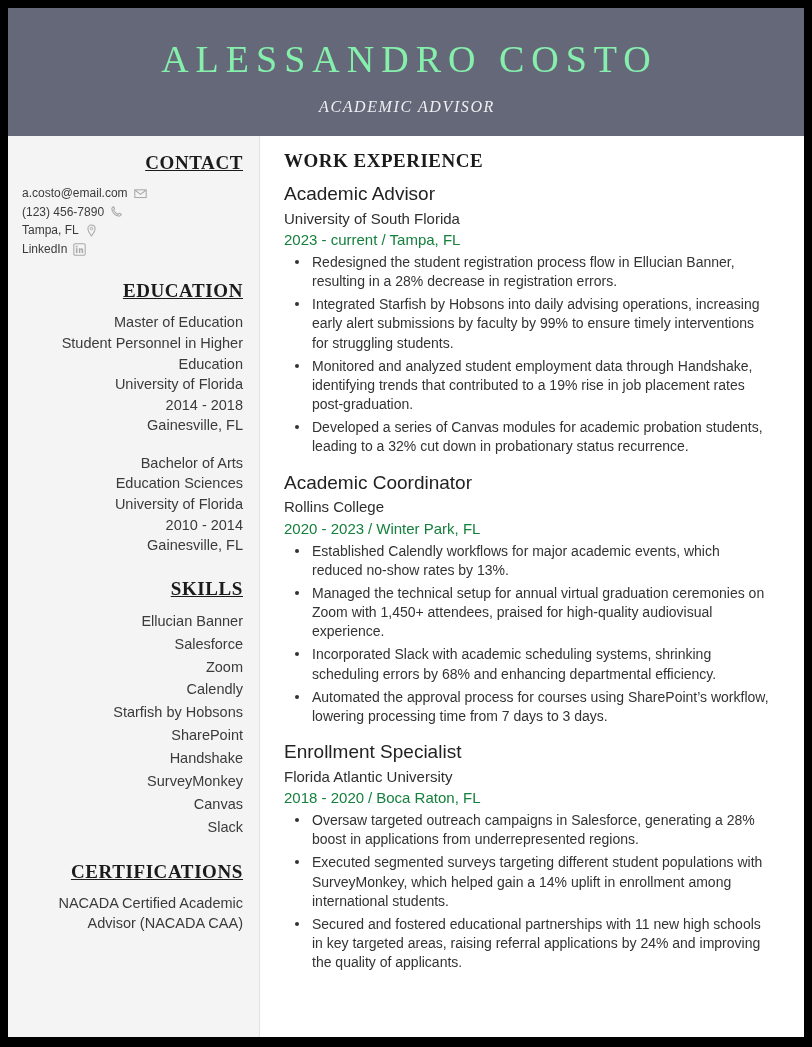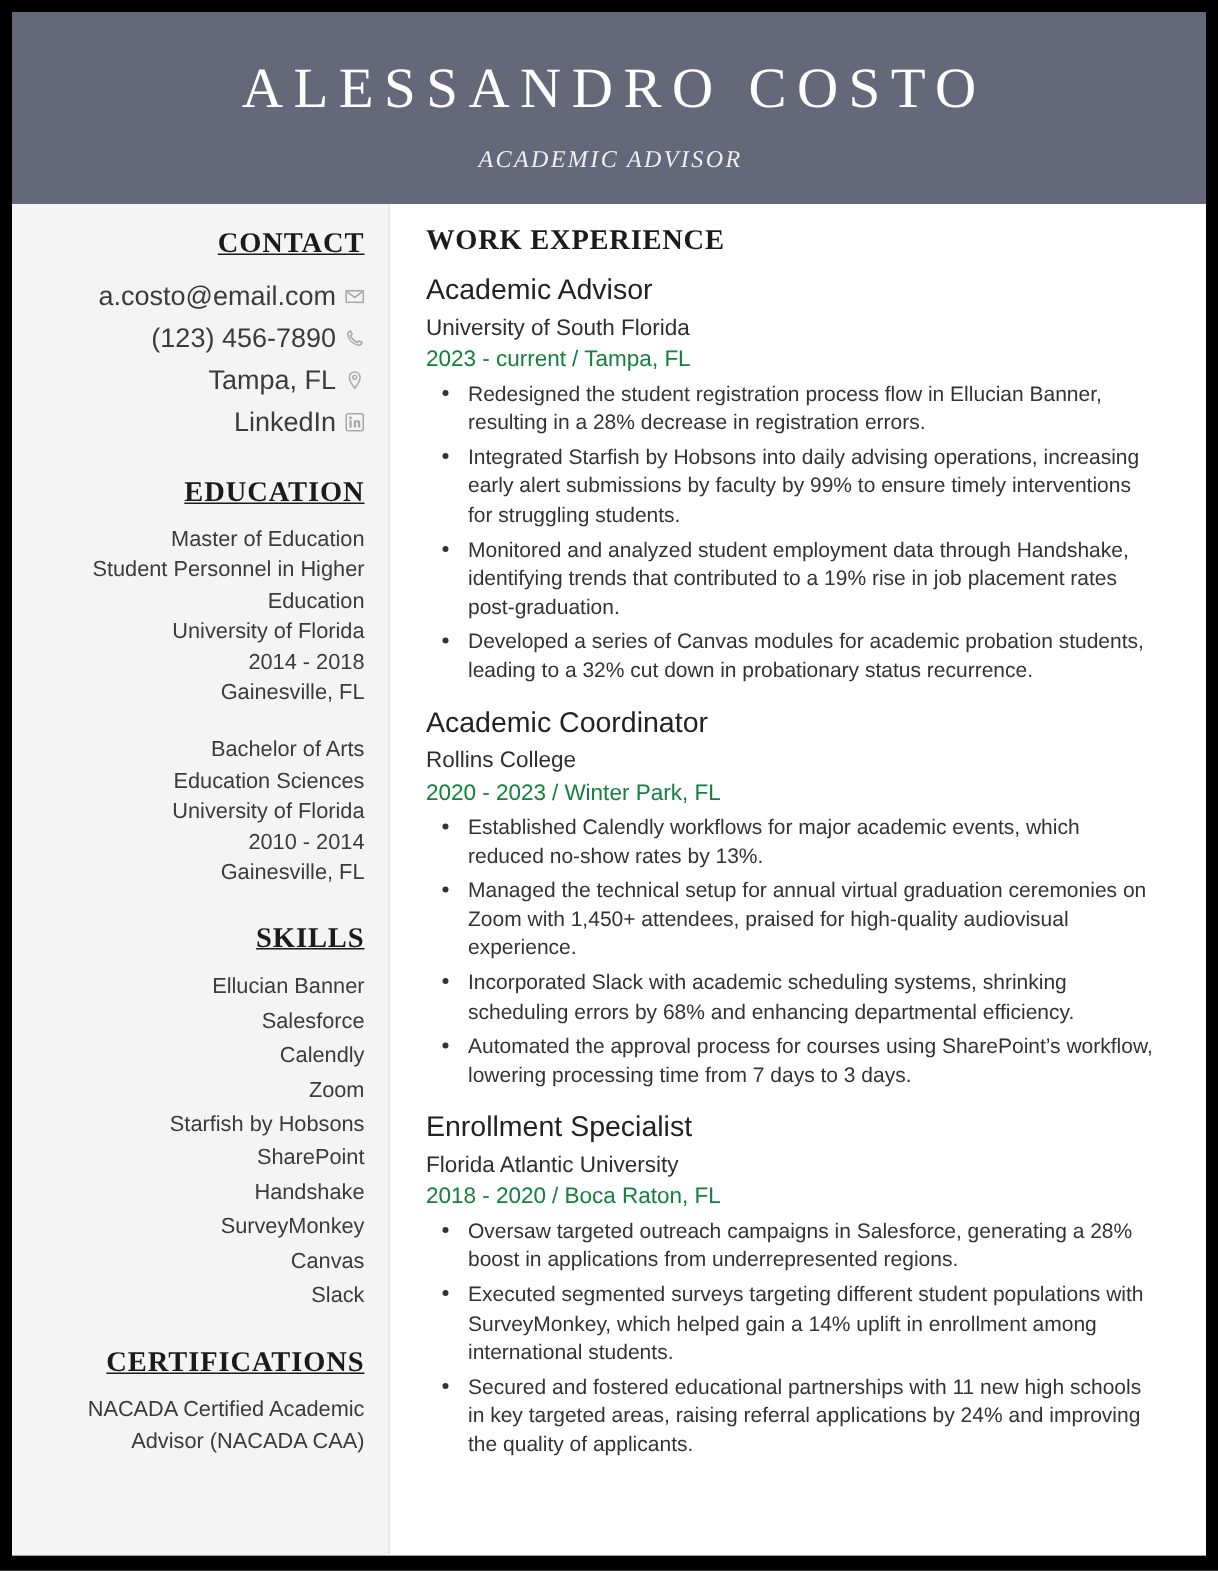--- a/index.html
+++ b/index.html
@@ -26,21 +26,21 @@
   #header-band {
     background: #646879;
     height: 128px;
     width: 100%;
     box-sizing: border-box;
     padding-top: 28px;
     text-align: center;
   }
   #full-name {
     font-family: "Liberation Serif", serif;
-    color: #ffffff;
+    color: #86efac;
     font-size: 38px;
     font-weight: 400;
     letter-spacing: 7px;
     line-height: 1.25;
     margin: 0;
     padding-left: 7px;
   }
   #job-title-sub {
     font-family: "Liberation Serif", serif;
     color: #f0f0f2;
@@ -77,24 +77,23 @@
     font-weight: bold;
     font-size: 19px;
     color: #1b1b1b;
     letter-spacing: 0.6px;
     margin: 0 0 10px 0;
     text-decoration: underline;
   }
   .side-section { margin-bottom: 22px; }
   .contact-row {
     display: flex;
-    justify-content: flex-end;
     align-items: center;
     gap: 6px;
-    font-size: 18px;
+    font-size: 12px;
     color: #3b3b3b;
     line-height: 1.55;
   }
   .contact-icon {
     width: 13px;
     height: 13px;
     flex: 0 0 13px;
     opacity: 0.55;
     display: inline-flex;
     align-items: center;
@@ -246,22 +245,22 @@
           <div class="edu-line">University of Florida</div>
           <div class="edu-line">2010 - 2014</div>
           <div class="edu-line">Gainesville, FL</div>
         </div>
       </div>
 
       <div class="side-section">
         <div class="side-heading">SKILLS</div>
         <div class="skill-line">Ellucian Banner</div>
         <div class="skill-line">Salesforce</div>
+        <div class="skill-line">Zoom</div>
         <div class="skill-line">Calendly</div>
-        <div class="skill-line">Zoom</div>
         <div class="skill-line">Starfish by Hobsons</div>
         <div class="skill-line">SharePoint</div>
         <div class="skill-line">Handshake</div>
         <div class="skill-line">SurveyMonkey</div>
         <div class="skill-line">Canvas</div>
         <div class="skill-line">Slack</div>
       </div>
 
       <div class="side-section">
         <div class="side-heading">CERTIFICATIONS</div>

